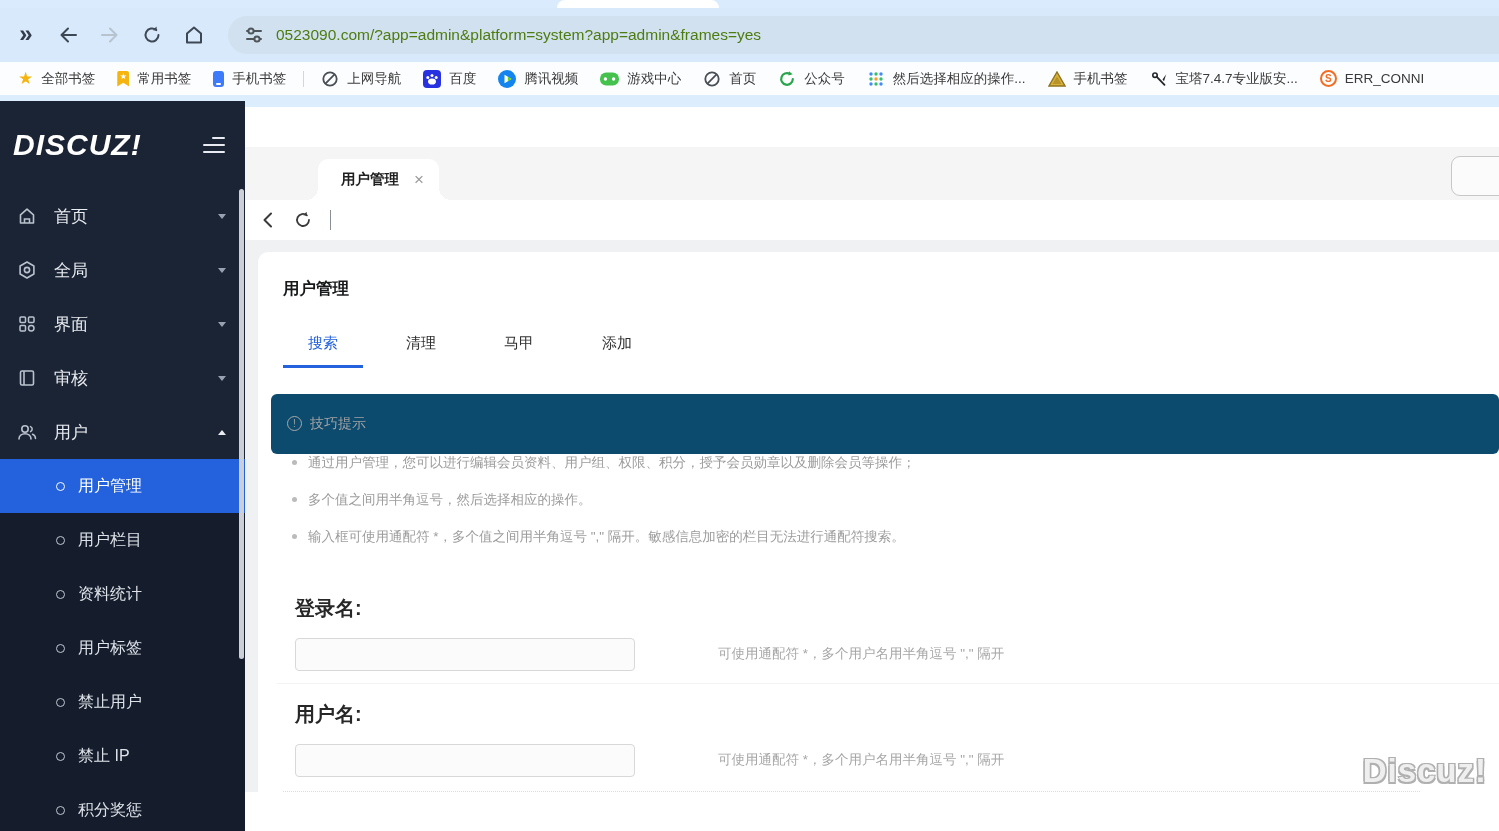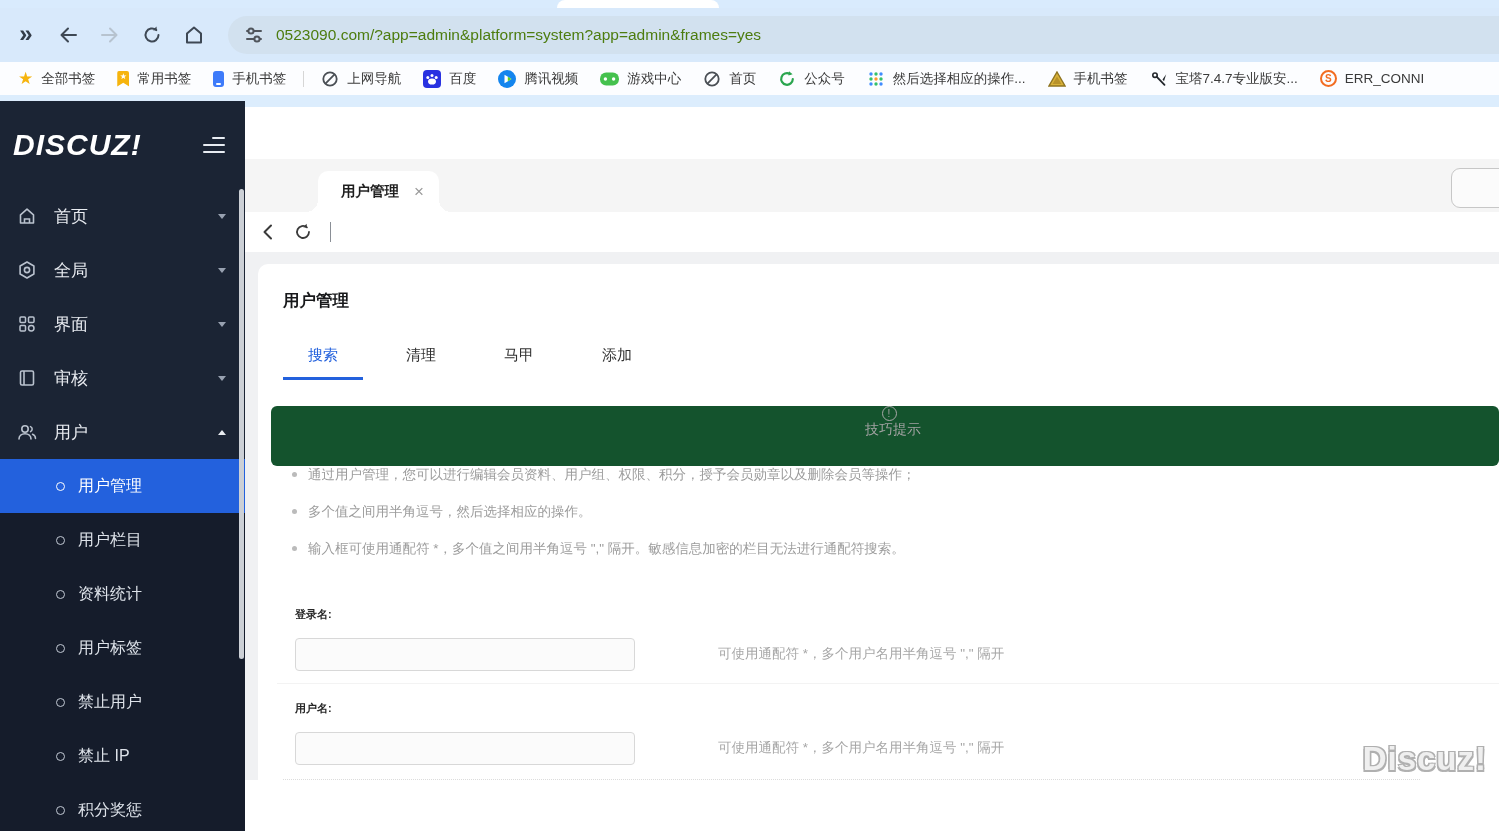--- a/index.html
+++ b/index.html
@@ -89,34 +89,34 @@
   .card { flex:1; background:#fff; margin:12px 0 0 13px; border-top-left-radius:10px;
     position:relative; padding:26px 0 0 25px; overflow:hidden; }
   .card-title { font-size:16.5px; font-weight:bold; color:#17181a; }
 
   .tabs { display:flex; margin-top:34px; }
   .tab { width:80px; text-align:center; font-size:15px; color:#303030; padding-bottom:15px;
     margin-right:18px; position:relative; cursor:pointer; }
   .tab.active { color:#2361dd; }
   .tab.active::after { content:""; position:absolute; left:0; right:0; bottom:0; height:3px; background:#2361dd; }
 
-  .tips-box { margin:26px 0 0 -12px; height:60px; background:#14532d; border-radius:6px;
-    display:flex; align-items:center; padding-left:16px; color:#a3a3a3;flex-direction:column; }
+  .tips-box { margin:26px 0 0 -12px; height:60px; background:#0c4a6e; border-radius:6px;
+    display:flex; align-items:center; padding-left:16px; color:#a3a3a3; }
   .tips-ic { width:15px; height:15px; border:1.3px solid #a8a8a8; border-radius:50%;
     display:flex; align-items:center; justify-content:center; font-size:10px; margin-right:8px; flex-shrink:0; }
   .tips-ic::after { content:"!"; }
   .tips-title { font-size:14px; }
 
   .tips-list { list-style:none; }
   .tips-list li { position:relative; padding-left:25px; color:#9c9c9c; font-size:13.5px;
     line-height:17px; margin-bottom:20px; }
   .tips-list li::before { content:""; position:absolute; left:9px; top:6px; width:5px; height:5px;
     border-radius:50%; background:#bbbbbb; }
 
-  .field-label { margin:50px 0 0 12px; font-size:11px; font-weight:bold; color:#272727; }
+  .field-label { margin:50px 0 0 12px; font-size:20px; font-weight:bold; color:#272727; }
   .field-row { display:flex; align-items:center; margin-top:16px; }
   .field-input { margin-left:12px; width:340px; height:33px; border:1px solid #d8d8d8; border-radius:4px;
     background:#fbfbfb; padding:0 10px; font-size:14px; color:#333; outline:none; }
   .field-hint { margin-left:83px; font-size:13.5px; color:#a6a6a6; }
   .divider { margin-top:12px; margin-left:-6px; border-top:1px solid #f3f3f3; }
   .field-label.second { margin-top:17px; }
   .divider-dotted { margin-top:14px; width:1137px; border-top:1px dotted #dcdcdc; }
 
   .watermark { position:absolute; right:12px; bottom:2px; font-size:33px; font-weight:800;
     letter-spacing:1px; color:#efefef;

